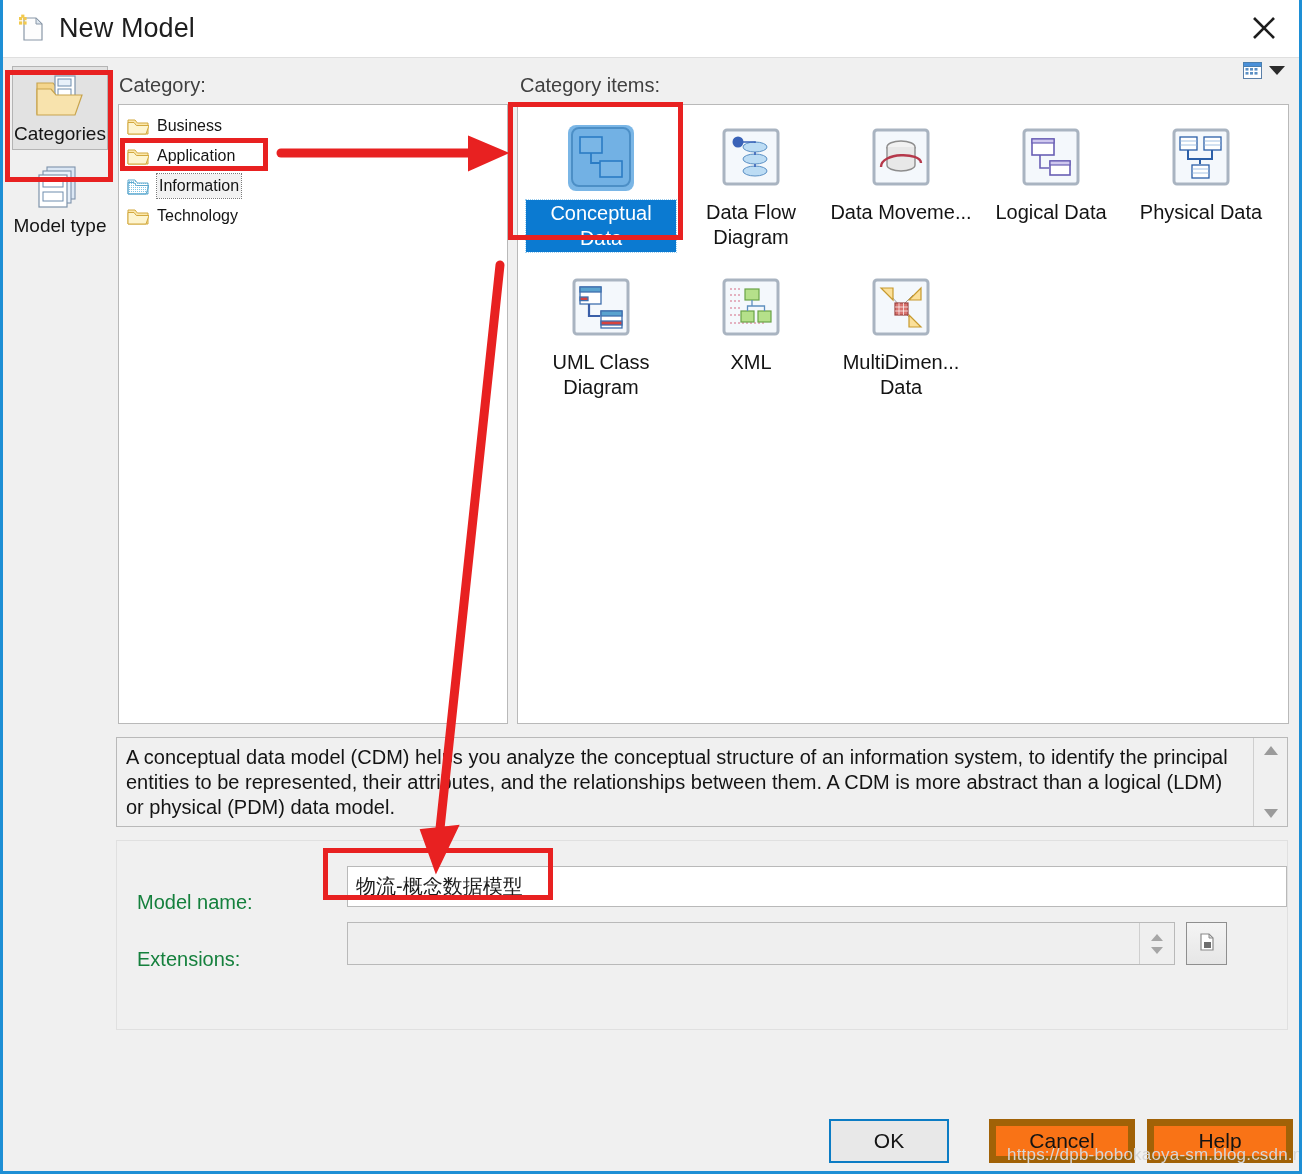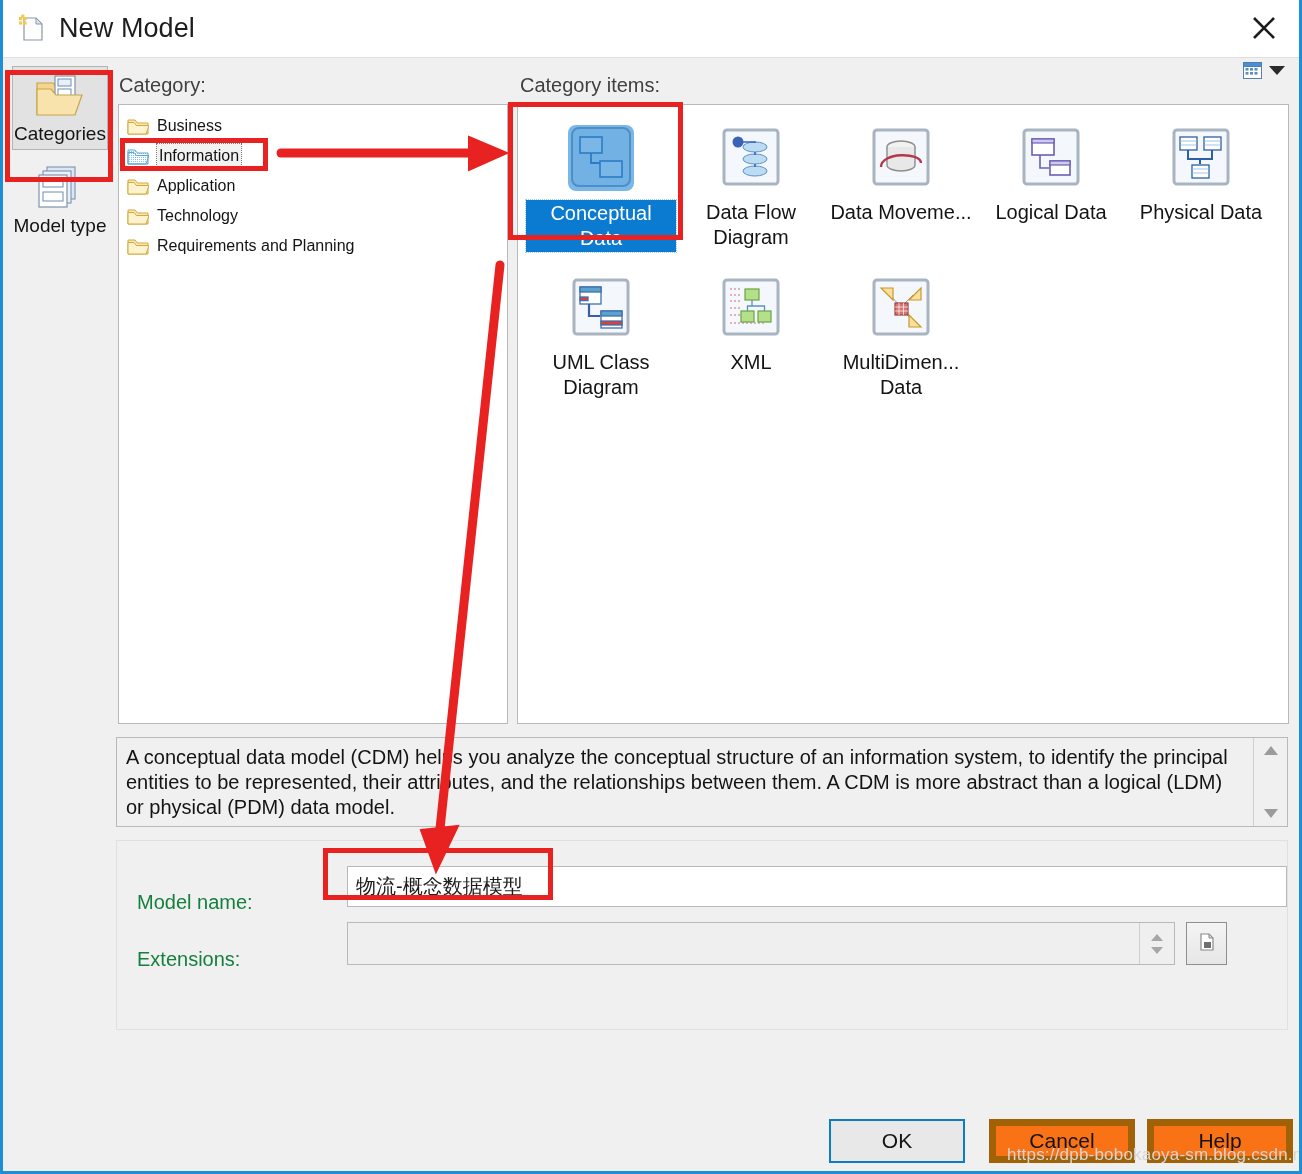--- a/index.html
+++ b/index.html
@@ -308,21 +308,21 @@
     background: #f97316;
     border: 7px solid #a16207;
     box-sizing: border-box;
     font-size: 21px;
     color: #141414;
     display: flex;
     align-items: center;
     justify-content: center;
     cursor: pointer;
   }
-  #btn-ok { left: 826px; width: 136px; border: 2px solid #0c7cc4; background: #e8e8e8; }
+  #btn-ok { left: 826px; width: 120px; border: 2px solid #0c7cc4; background: #e8e8e8; }
   #btn-cancel { left: 986px; width: 146px; }
   #btn-help { left: 1144px; width: 146px; }
 
   .watermark {
     position: absolute;
     left: 1004px;
     bottom: 6px;
     font-size: 17px;
     color: #d6d6d6;
     white-space: nowrap;
@@ -427,20 +427,29 @@
   <div class="category-list">
     <div class="cat-row">
       <span class="folder">
         <svg width="22" height="19" viewBox="0 0 22 19">
             <path d="M1 3 h7 l2.4 3 h10.6 v11 h-20 z" fill="#fbe8ae" stroke="#d3a93f" stroke-width="1"></path>
             <path d="M1 5.5 h6 l2.4 3 h12.6 l-3 8.5 h-18 z" fill="#fdf4cf" stroke="#d3a93f" stroke-width="1"></path>
           </svg>
       </span>
       <span class="cat-label">Business</span>
     </div>
+    <div class="cat-row">
+      <span class="folder">
+        <svg width="22" height="19" viewBox="0 0 22 19">
+            <path d="M1 3 h7 l2.4 3 h10.6 v11 h-20 z" fill="#fbe8ae" stroke="#d3a93f" stroke-width="1"></path>
+            <path d="M1 5.5 h6 l2.4 3 h12.6 l-3 8.5 h-18 z" fill="#fdf4cf" stroke="#d3a93f" stroke-width="1"></path>
+          </svg>
+      </span>
+      <span class="cat-label">Application</span>
+    </div>
     <div class="cat-row selected">
       <span class="folder">
         <svg width="22" height="19" viewBox="0 0 22 19">
           <defs>
               <pattern id="dots" width="2" height="2" patternUnits="userSpaceOnUse">
                 <rect width="1" height="1" fill="#7fc6e8"></rect>
               </pattern>
             </defs>
           <path d="M1 3 h7 l2.4 3 h10.6 v11 h-20 z" fill="url(#dots)" stroke="#5fa8cd" stroke-width="1"></path>
           <path d="M1 5.5 h6 l2.4 3 h12.6 l-3 8.5 h-18 z" fill="url(#dots)" stroke="#5fa8cd" stroke-width="1"></path>
@@ -448,39 +457,21 @@
       </span>
       <span class="cat-label">Information</span>
     </div>
     <div class="cat-row">
       <span class="folder">
         <svg width="22" height="19" viewBox="0 0 22 19">
             <path d="M1 3 h7 l2.4 3 h10.6 v11 h-20 z" fill="#fbe8ae" stroke="#d3a93f" stroke-width="1"></path>
             <path d="M1 5.5 h6 l2.4 3 h12.6 l-3 8.5 h-18 z" fill="#fdf4cf" stroke="#d3a93f" stroke-width="1"></path>
           </svg>
       </span>
-      <span class="cat-label">Application</span>
-    </div>
-    <div class="cat-row">
-      <span class="folder">
-        <svg width="22" height="19" viewBox="0 0 22 19">
-            <path d="M1 3 h7 l2.4 3 h10.6 v11 h-20 z" fill="#fbe8ae" stroke="#d3a93f" stroke-width="1"></path>
-            <path d="M1 5.5 h6 l2.4 3 h12.6 l-3 8.5 h-18 z" fill="#fdf4cf" stroke="#d3a93f" stroke-width="1"></path>
-          </svg>
-      </span>
       <span class="cat-label">Technology</span>
-    </div>
-    <div class="cat-row">
-      <span class="folder">
-        <svg width="22" height="19" viewBox="0 0 22 19">
-            <path d="M1 3 h7 l2.4 3 h10.6 v11 h-20 z" fill="#fbe8ae" stroke="#d3a93f" stroke-width="1"></path>
-            <path d="M1 5.5 h6 l2.4 3 h12.6 l-3 8.5 h-18 z" fill="#fdf4cf" stroke="#d3a93f" stroke-width="1"></path>
-          </svg>
-      </span>
-      <span class="cat-label">Requirements and Planning</span>
     </div>
   </div>
 
   <div class="items-panel">
 
     <div class="item-cell selected">
       <div class="item-ic">
         <svg width="66" height="66" viewBox="0 0 66 66">
           <rect x="4" y="3" width="58" height="58" rx="7" fill="#eef4fb" stroke="#9aa8b8" stroke-width="2"></rect>
           <rect x="12" y="12" width="22" height="16" fill="#ffffff" stroke="#4f7fb5" stroke-width="1.6"></rect>

